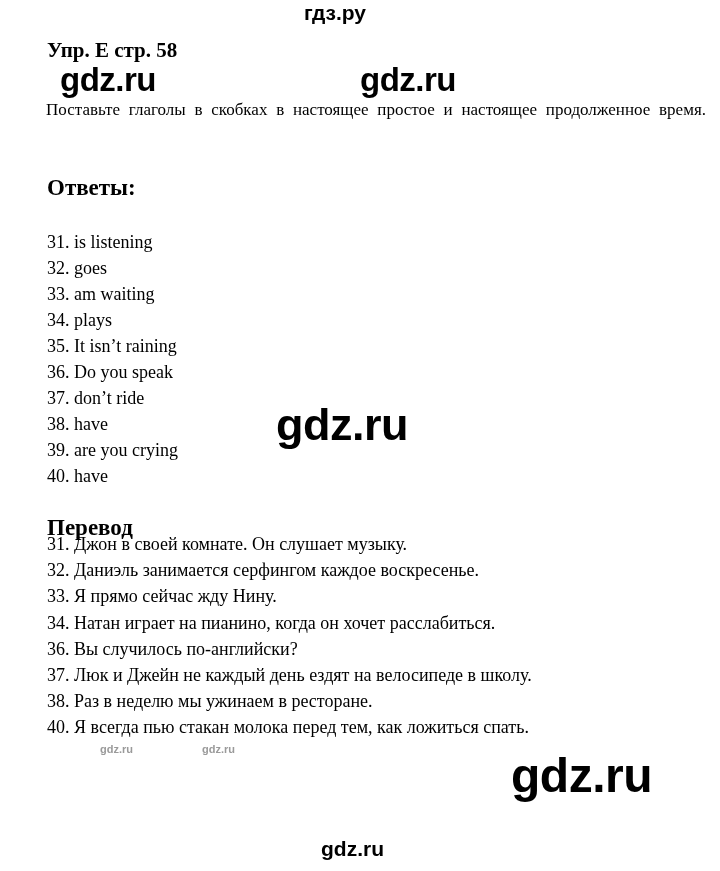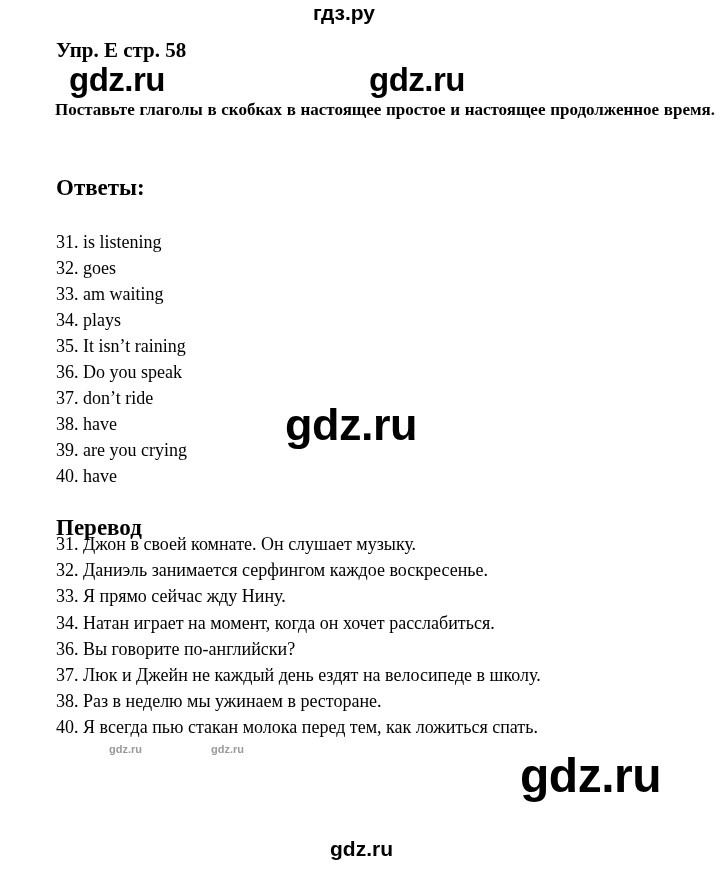--- a/index.html
+++ b/index.html
@@ -16,21 +16,20 @@
     font-family: "Liberation Serif", "DejaVu Serif", serif;
     color: #000000;
     -webkit-font-smoothing: antialiased;
   }
 
   .page {
     position: absolute;
     inset: 0;
     width: 659px;
     height: 871px;
-    margin-left: 9px;
   }
 
   
   .wm {
     position: absolute;
     font-family: "Liberation Sans", "DejaVu Sans", sans-serif;
     font-weight: bold;
     color: #000000;
     white-space: nowrap;
     letter-spacing: -0.5px;
@@ -99,21 +98,21 @@
     line-height: 1.1;
     white-space: nowrap;
   }
 
   .task {
     position: absolute;
     left: 10px;
     top: 97px;
     width: 696px;
     font-size: 17px;
-    font-weight: bold;
+    font-weight: normal;
     line-height: 25px;
     text-align: justify;
     text-indent: 36px;
     text-justify: inter-word;
   }
   .task::after {
     content: "";
     display: inline-block;
     width: 100%;
   }
@@ -190,21 +189,21 @@
         <li><span class="num">39.</span><span class="txt"> are you crying</span></li>
         <li><span class="num">40.</span><span class="txt"> have</span></li>
       </ul>
 
     <div class="section-head head-translation">Перевод</div>
 
     <ul class="list list-translation" id="translation-list">
         <li><span class="num">31.</span><span class="txt"> Джон в своей комнате. Он слушает музыку.</span></li>
         <li><span class="num">32.</span><span class="txt"> Даниэль занимается серфингом каждое воскресенье.</span></li>
         <li><span class="num">33.</span><span class="txt"> Я прямо сейчас жду Нину.</span></li>
-        <li><span class="num">34.</span><span class="txt"> Натан играет на момент, когда он хочет расслабиться.</span></li>
-        <li><span class="num">36.</span><span class="txt"> Вы говорите по-английски?</span></li>
+        <li><span class="num">34.</span><span class="txt"> Натан играет на пианино, когда он хочет расслабиться.</span></li>
+        <li><span class="num">36.</span><span class="txt"> Вы случилось по-английски?</span></li>
         <li><span class="num">37.</span><span class="txt"> Люк и Джейн не каждый день ездят на велосипеде в школу.</span></li>
         <li><span class="num">38.</span><span class="txt"> Раз в неделю мы ужинаем в ресторане.</span></li>
         <li><span class="num">40.</span><span class="txt"> Я всегда пью стакан молока перед тем, как ложиться спать.</span></li>
       </ul>
 
   </div>
 </div>
 
 </body></html>

